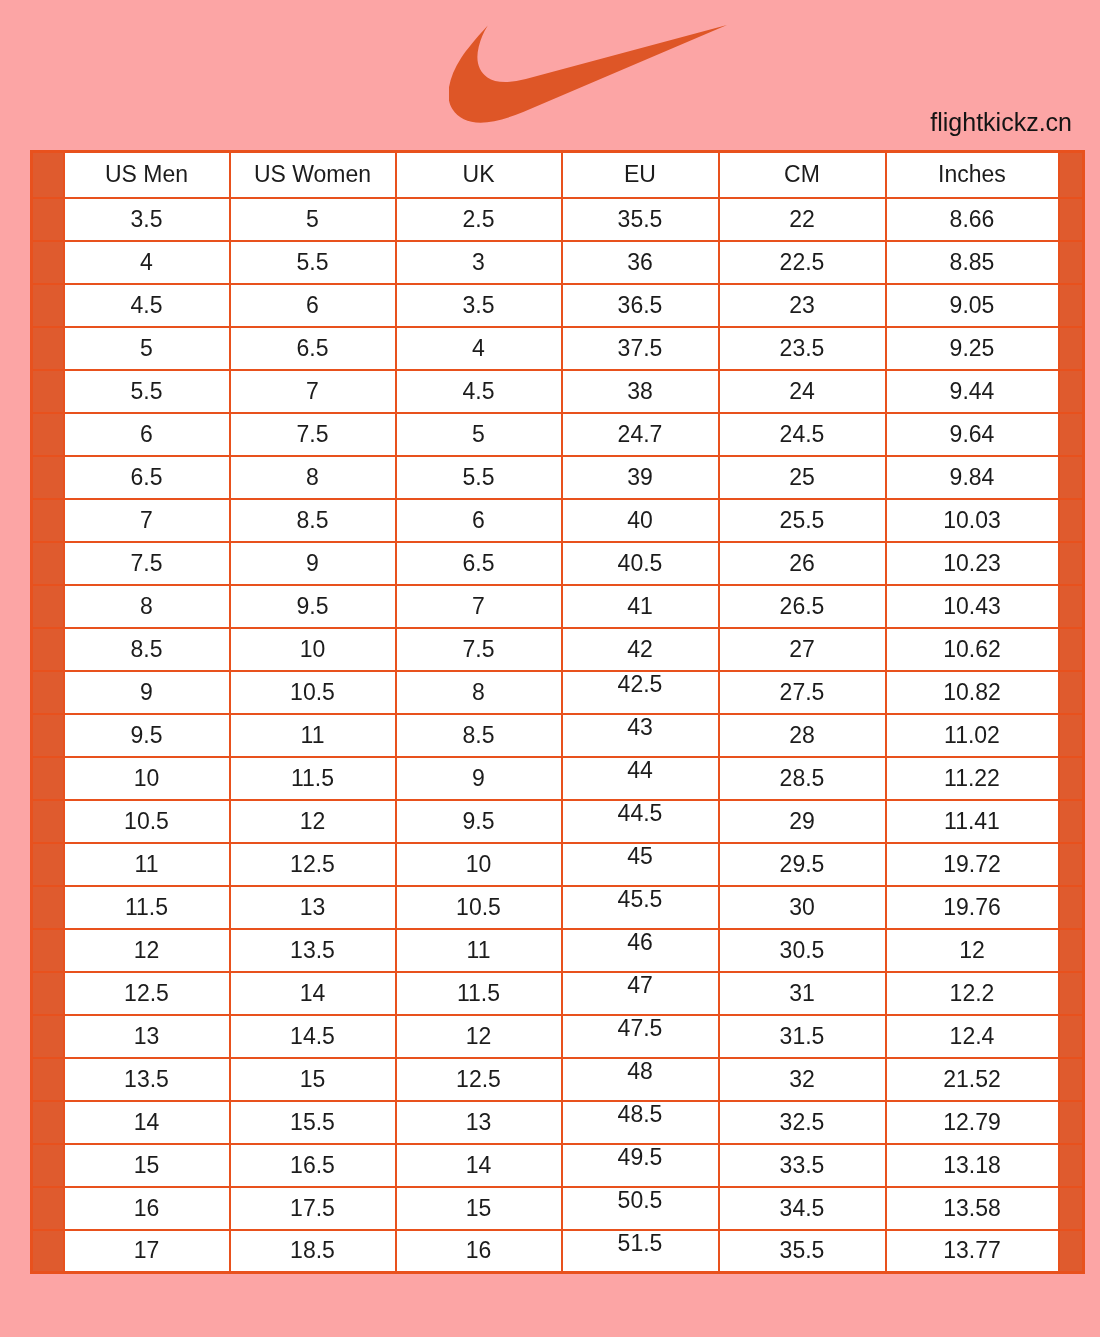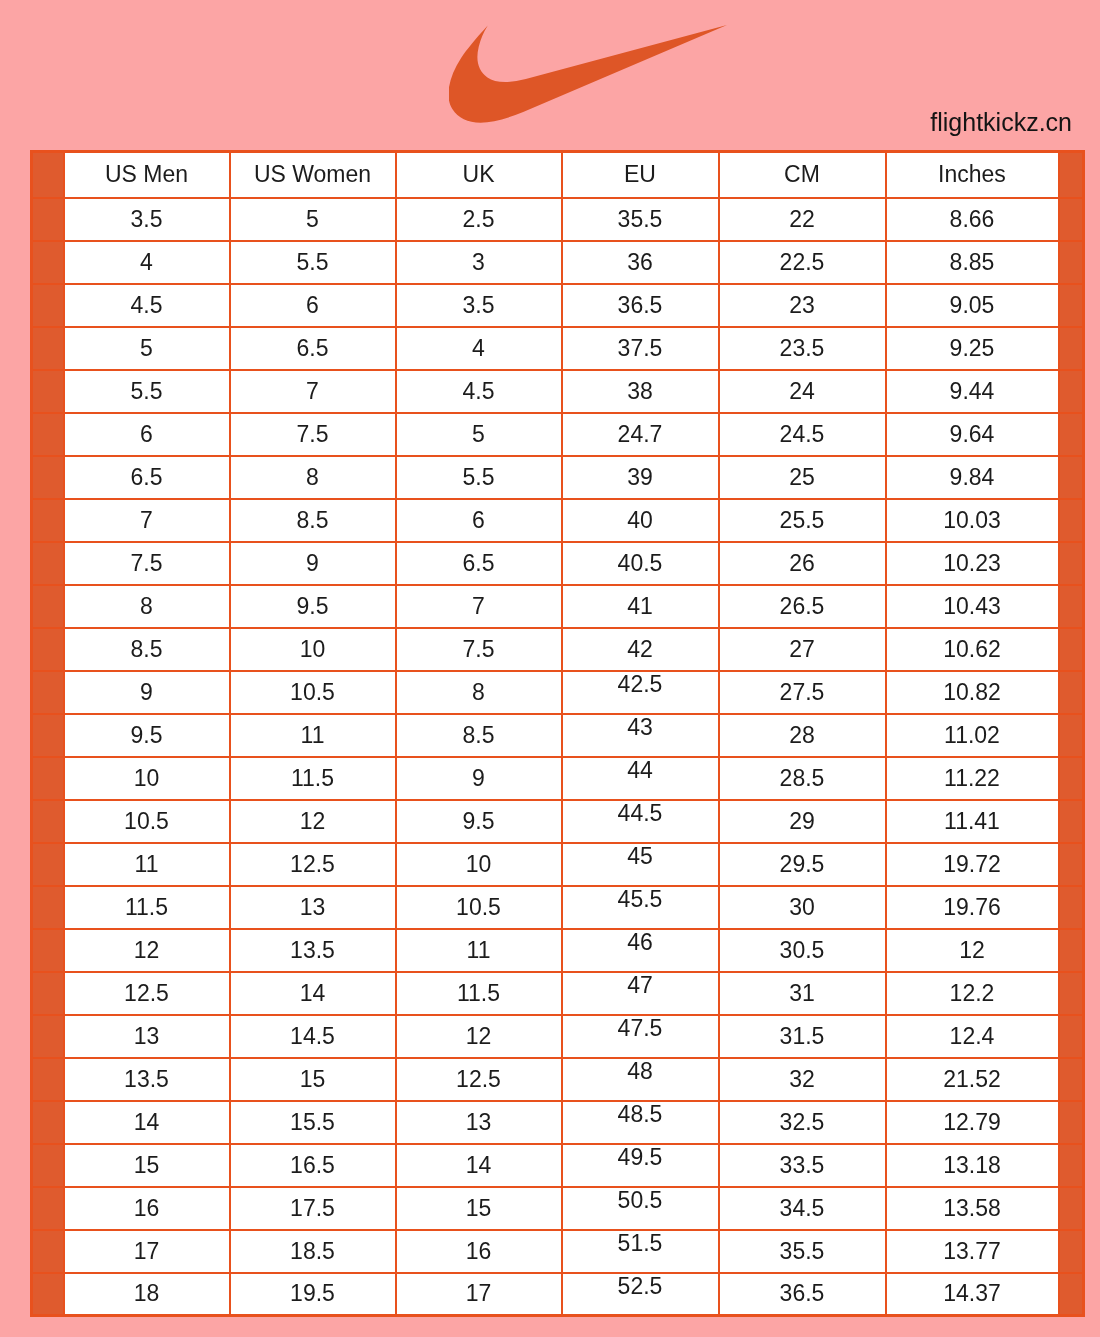--- a/index.html
+++ b/index.html
@@ -343,26 +343,16 @@
         <tr>
           <td class="bar"></td>
           <td>17</td>
           <td>18.5</td>
           <td>16</td>
           <td class="eu-top">51.5</td>
           <td>35.5</td>
           <td>13.77</td>
           <td class="bar"></td>
         </tr>
-        <tr>
-          <td class="bar"></td>
-          <td>18</td>
-          <td>19.5</td>
-          <td>17</td>
-          <td class="eu-top">52.5</td>
-          <td>36.5</td>
-          <td>14.37</td>
-          <td class="bar"></td>
-        </tr>
       </tbody>
   </table>
 
 </div>
 
 </body></html>

